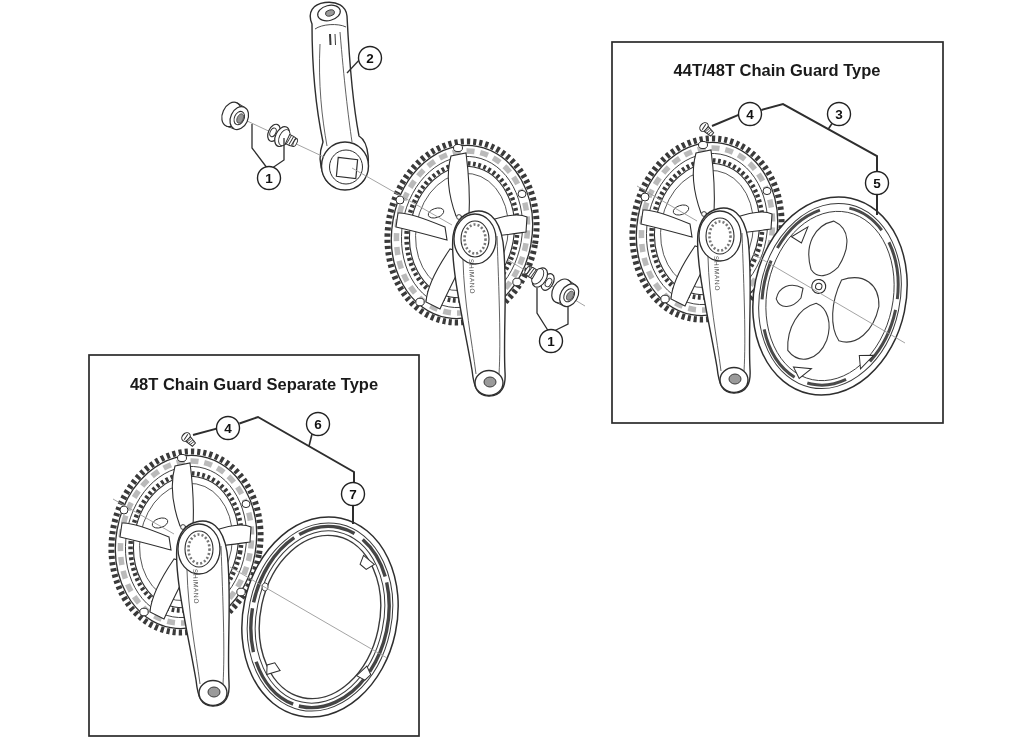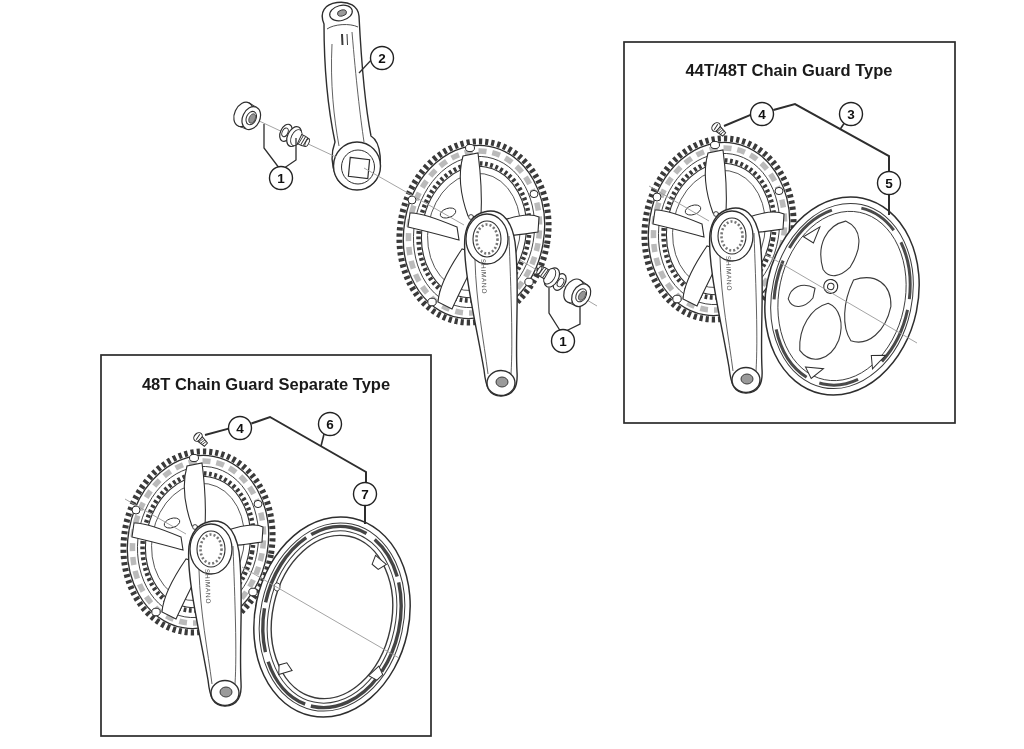--- a/index.html
+++ b/index.html
@@ -1,17 +1,17 @@
 <!DOCTYPE html>
 <html><head>
 <meta charset="utf-8">
 <style>
   html,body{margin:0;padding:0;background:#fff;}
   .stage{position:relative;width:1000px;height:749px;background:#ffffff;overflow:hidden;
-         font-family:"Liberation Sans",sans-serif;margin-left:12px;}
+         font-family:"Liberation Sans",sans-serif;}
   svg{display:block;}
   .wfill{fill:#ffffff;stroke:#2e2e2e;}
   .ln{fill:none;stroke:#2e2e2e;}
   .axis{stroke:#9a9a9a;stroke-width:0.9;fill:none;}
   .bracket{stroke:#2e2e2e;stroke-width:2;fill:none;}
   .bracket-thin{stroke:#2e2e2e;stroke-width:1.3;fill:none;}
   .stem{stroke:#2e2e2e;stroke-width:1.6;fill:none;}
   .box-frame{fill:none;stroke:#2b2b2b;stroke-width:1.7;}
   .box-title{font-family:"Liberation Sans",sans-serif;font-weight:bold;font-size:16.5px;
              fill:#1a1a1a;text-anchor:middle;}

